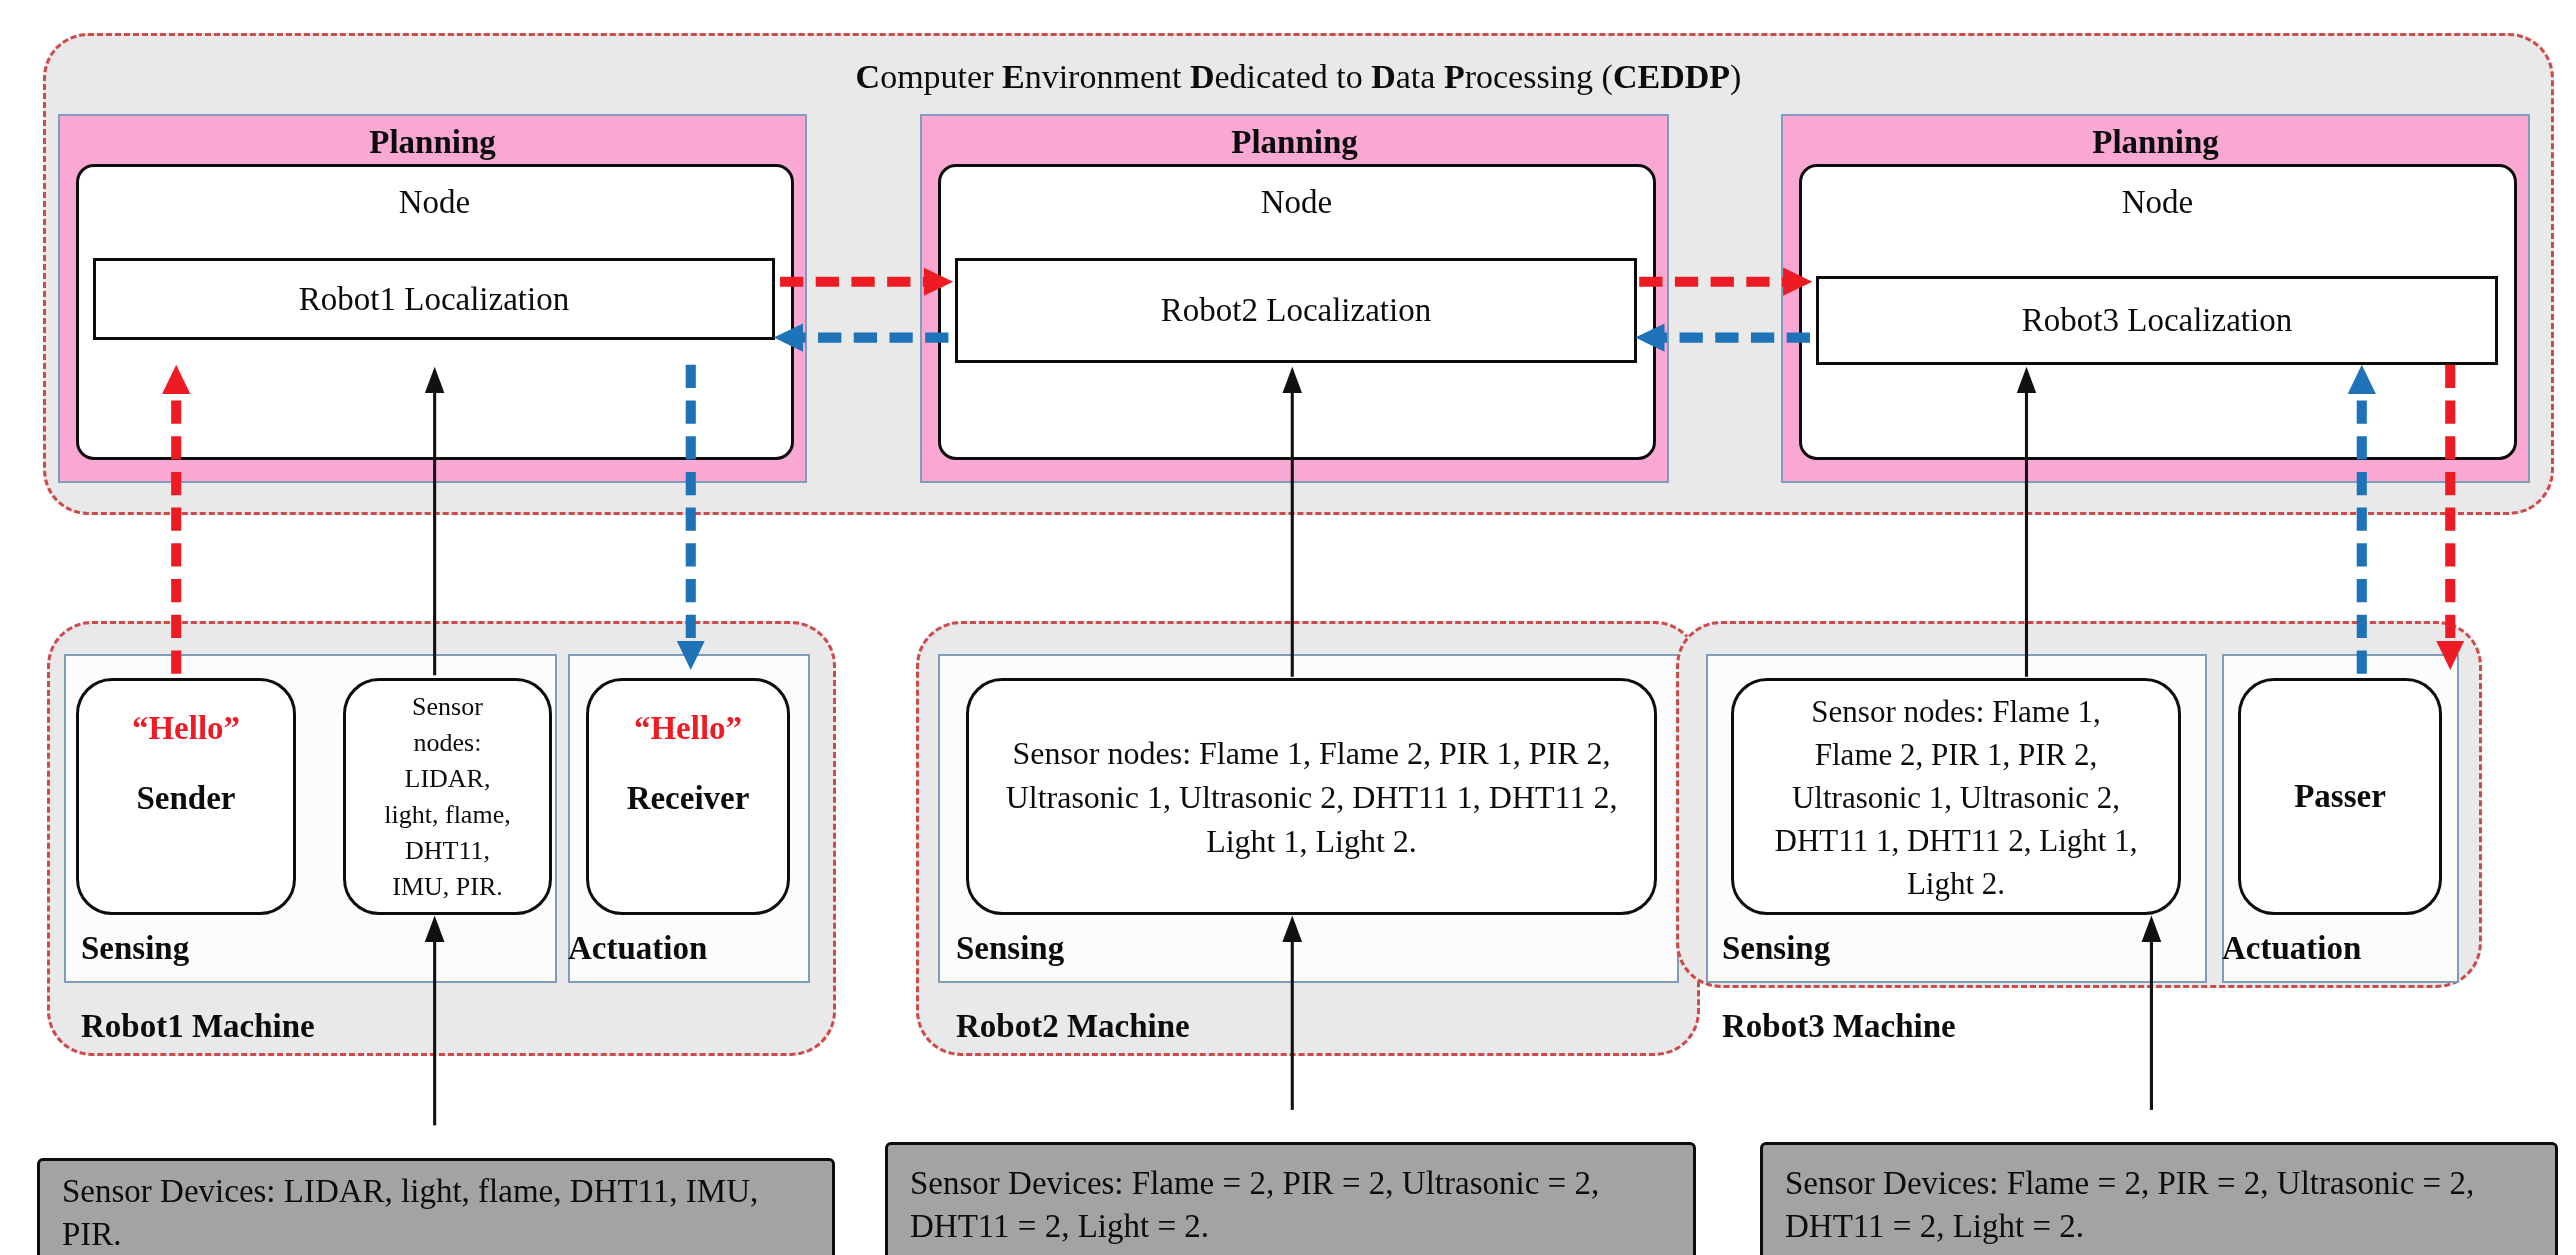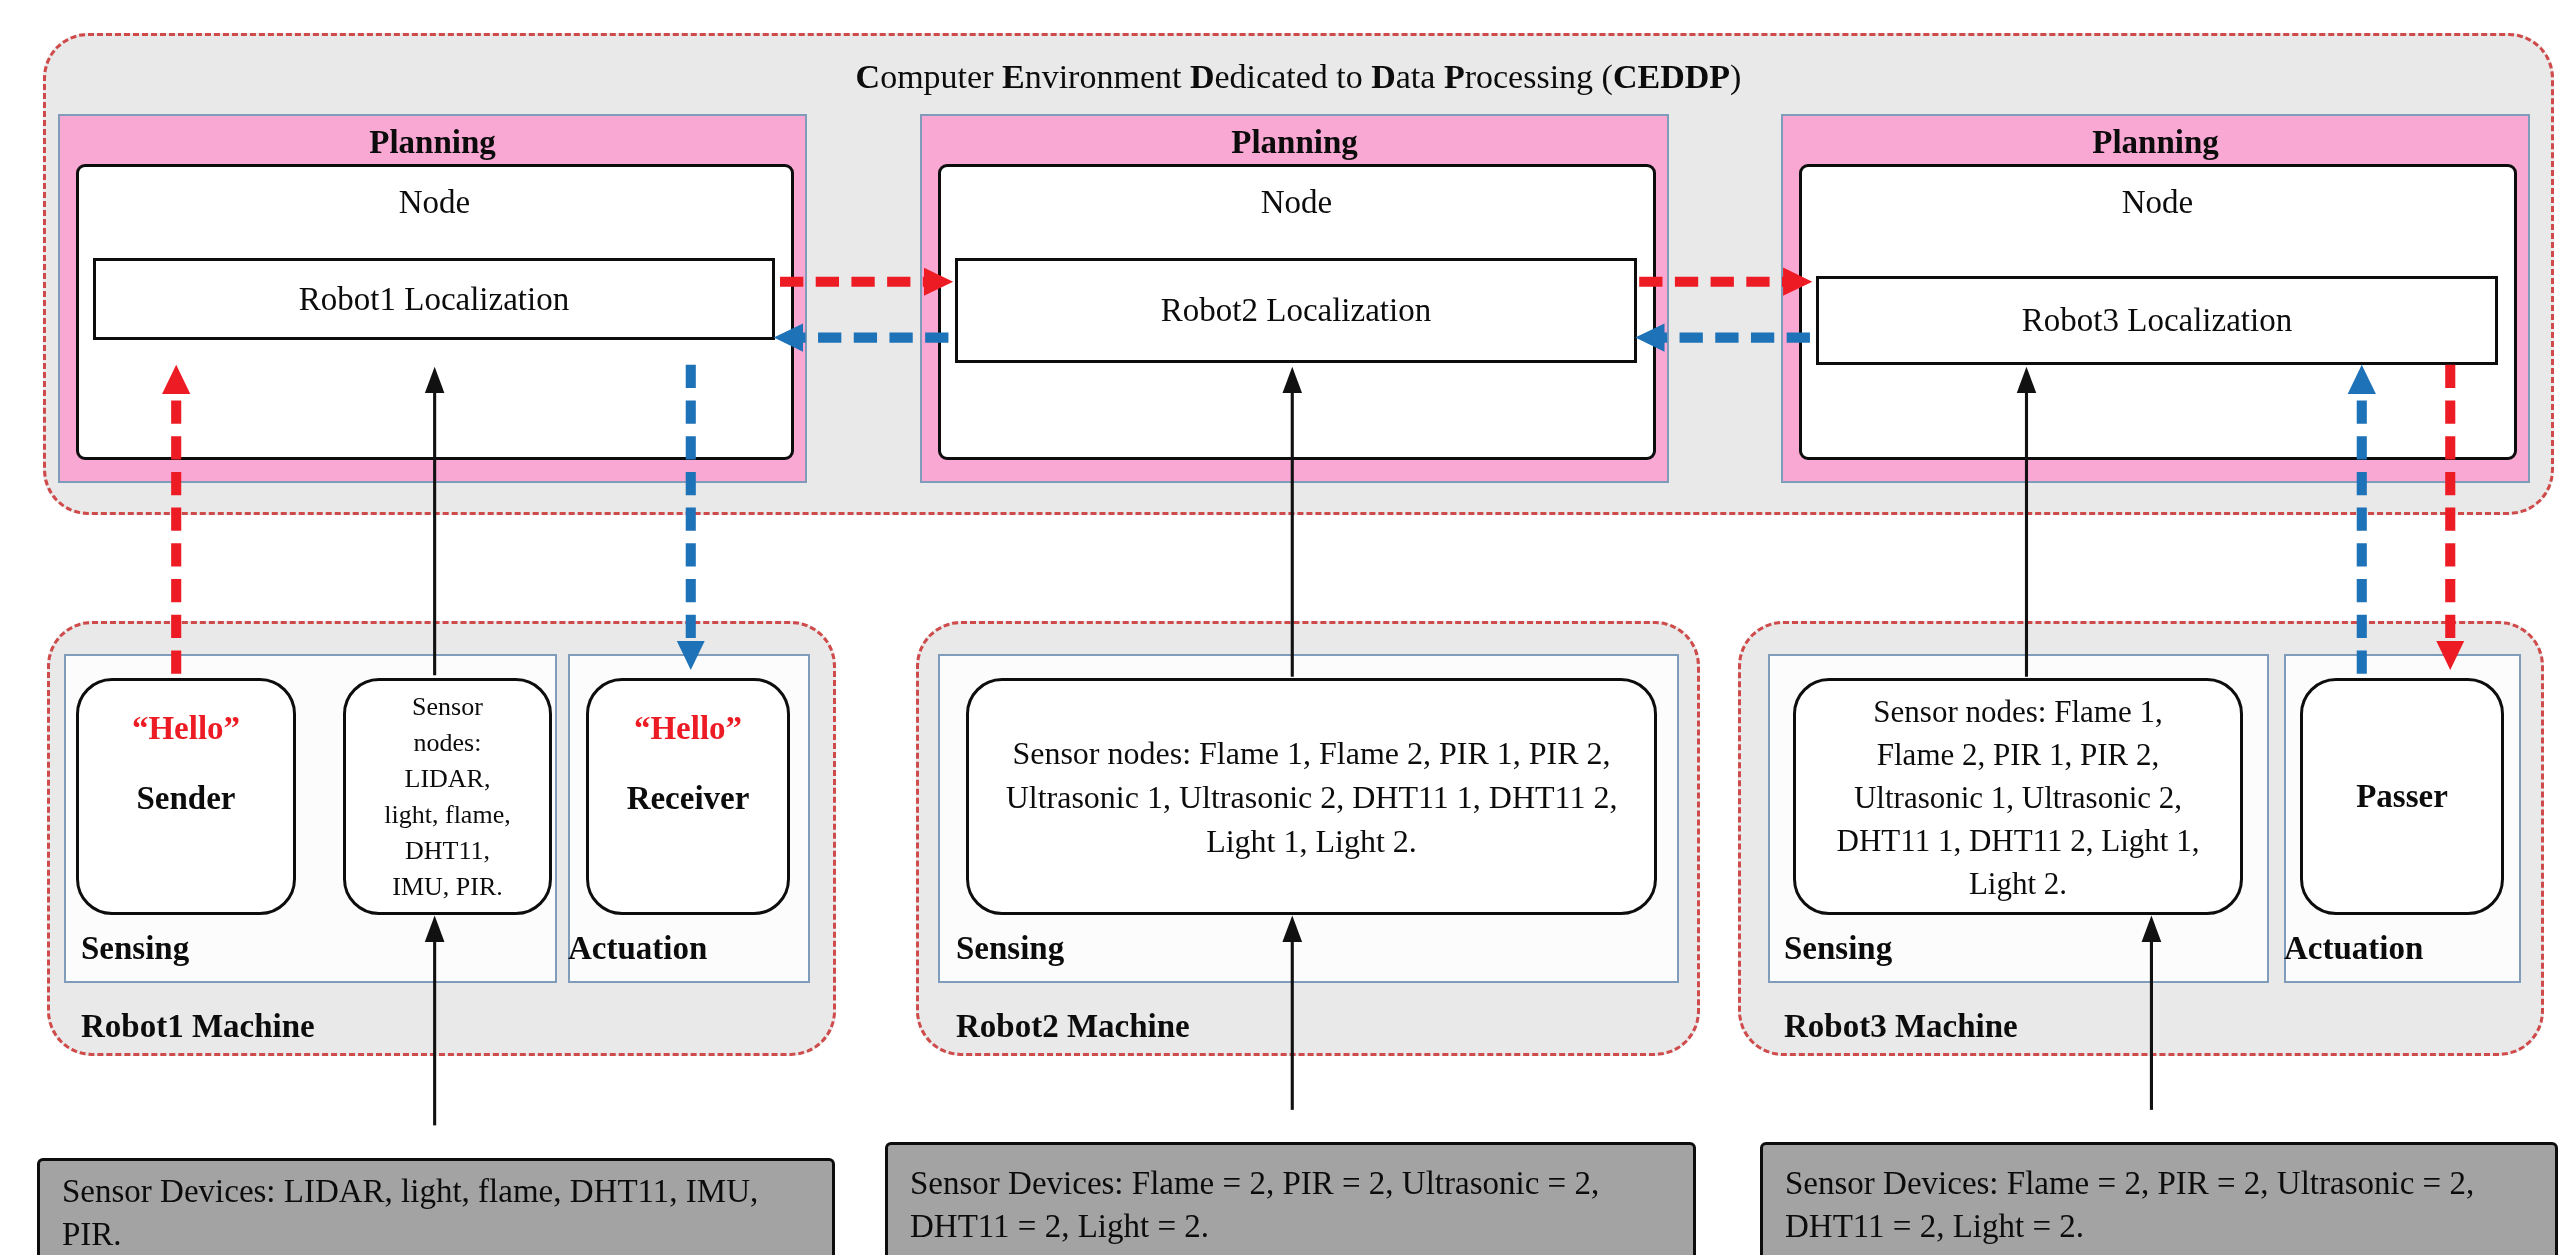--- a/index.html
+++ b/index.html
@@ -19,21 +19,21 @@
     position:absolute;background:#f9a8d4;
     border:2.3px solid #7f9cba;box-sizing:border-box;
   }
   .panel-title{
     position:absolute;left:0;right:0;top:6.2px;height:40px;line-height:40px;
     text-align:center;font-weight:bold;font-size:33px;
   }
   
   .node{
     position:absolute;background:#ffffff;border:3.9px solid #0d0d0d;
-    border-radius:9px;box-sizing:border-box;
+    border-radius:18px;box-sizing:border-box;
   }
   .node-label{
     position:absolute;left:0;right:0;top:15.5px;height:39px;line-height:39px;
     text-align:center;font-size:33px;
   }
   
   .loc{
     position:absolute;background:#ffffff;border:3.9px solid #0d0d0d;
     box-sizing:border-box;display:flex;align-items:center;justify-content:center;
     font-size:33px;
@@ -163,21 +163,21 @@
     <div class="rbox" style="left:47px;top:54px;width:691px;height:237px;">
       <div class="nodes-text ml">Sensor nodes: Flame 1, Flame 2, PIR 1, PIR 2,
 Ultrasonic 1, Ultrasonic 2, DHT11 1, DHT11 2,
 Light 1, Light 2.</div>
     </div>
 
     <div class="corner-label" style="left:37px;top:304px;">Sensing</div>
     <div class="corner-label" style="left:37px;top:382px;">Robot2 Machine</div>
   </div>
 
-  <div class="dashed-gray" style="left:1738px;top:621px;width:806px;height:435px;">
+  <div class="dashed-gray" style="left:1676px;top:621px;width:806px;height:367px;">
     <div class="subpanel" style="left:27px;top:29.5px;width:501px;height:329px;"></div>
     <div class="subpanel" style="left:543px;top:29.5px;width:237px;height:329px;"></div>
 
     <div class="rbox" style="left:52px;top:54px;width:450px;height:237px;">
       <div class="nodes-text ml" style="font-size:31px;line-height:43px;">Sensor nodes: Flame 1,
 Flame 2, PIR 1, PIR 2,
 Ultrasonic 1, Ultrasonic 2,
 DHT11 1, DHT11 2, Light 1,
 Light 2.</div>
     </div>

